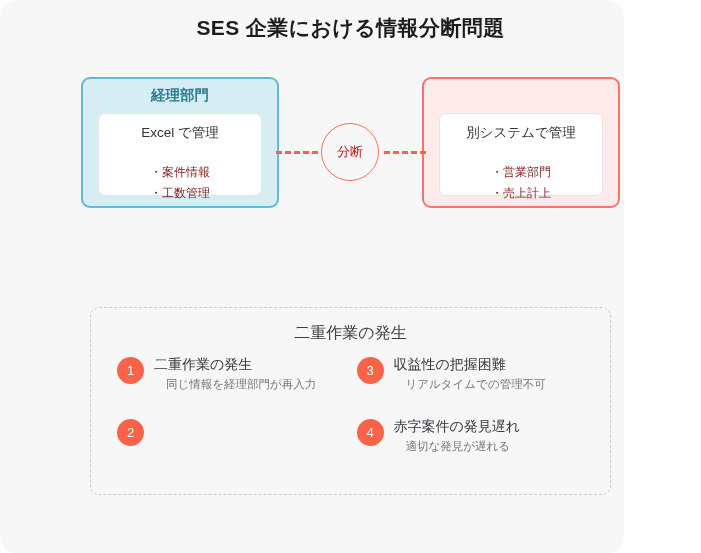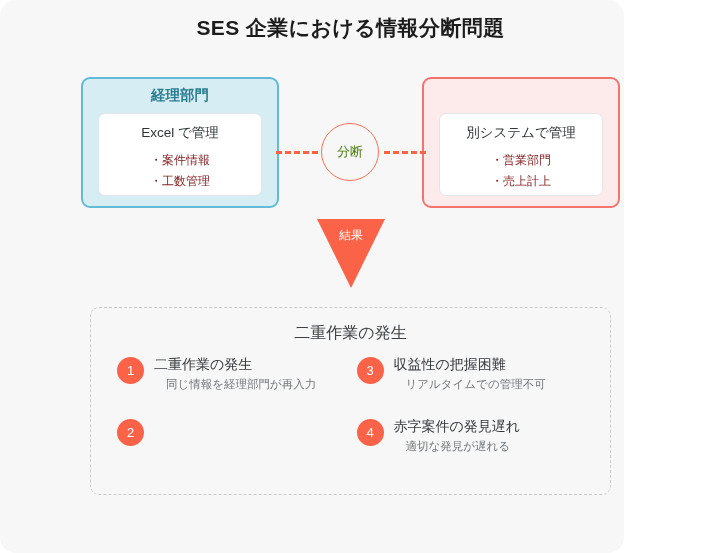--- a/index.html
+++ b/index.html
@@ -87,21 +87,21 @@
     border: 1px solid #e2e6e8;
     border-radius: 7px;
     box-sizing: border-box;
     padding-top: 10px;
     text-align: center;
   }
 
   .card-head {
     font-size: 13.5px;
     color: #2f3437;
-    margin-bottom: 8px;
+    margin-bottom: 20px;
     white-space: nowrap;
   }
   .card-bullet {
     font-size: 12px;
     color: #7f1d1d;
     line-height: 1.75;
     white-space: nowrap;
   }
 
   
@@ -129,21 +129,21 @@
     width: 58px;
     height: 58px;
     border-radius: 50%;
     background: #f7f7f7;
     border: 1.6px solid #fa7159;
     box-sizing: border-box;
     display: flex;
     align-items: center;
     justify-content: center;
     font-size: 13px;
-    color: #4d7c0f;
+    color: #b91c1c;
   }
 
   
   .result-wrap {
     position: absolute;
     top: 219px;
     left: 317px;
     width: 68px;
     height: 72px;
   }
@@ -268,24 +268,20 @@
       </div>
     </div>
   </div>
 
   <div class="split-wrap">
     <div class="dash-line l"></div>
     <div class="dash-line r"></div>
     <div class="split-circle">分断</div>
   </div>
 
-  <div class="result-wrap">
-    <div class="result-tri"></div>
-    <div class="result-label">結果</div>
-  </div>
 
   <div class="problems-panel">
     <div class="problems-title">二重作業の発生</div>
 
     <div class="problems-grid">
 
       <div class="problem-item">
         <div class="problem-num">1</div>
         <div class="problem-texts">
           <div class="problem-head">二重作業の発生</div>

